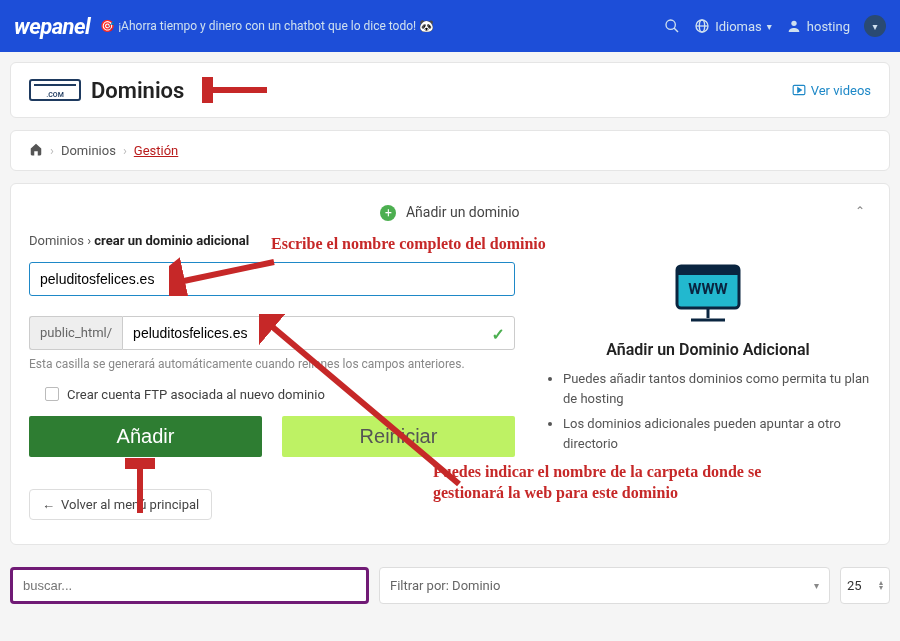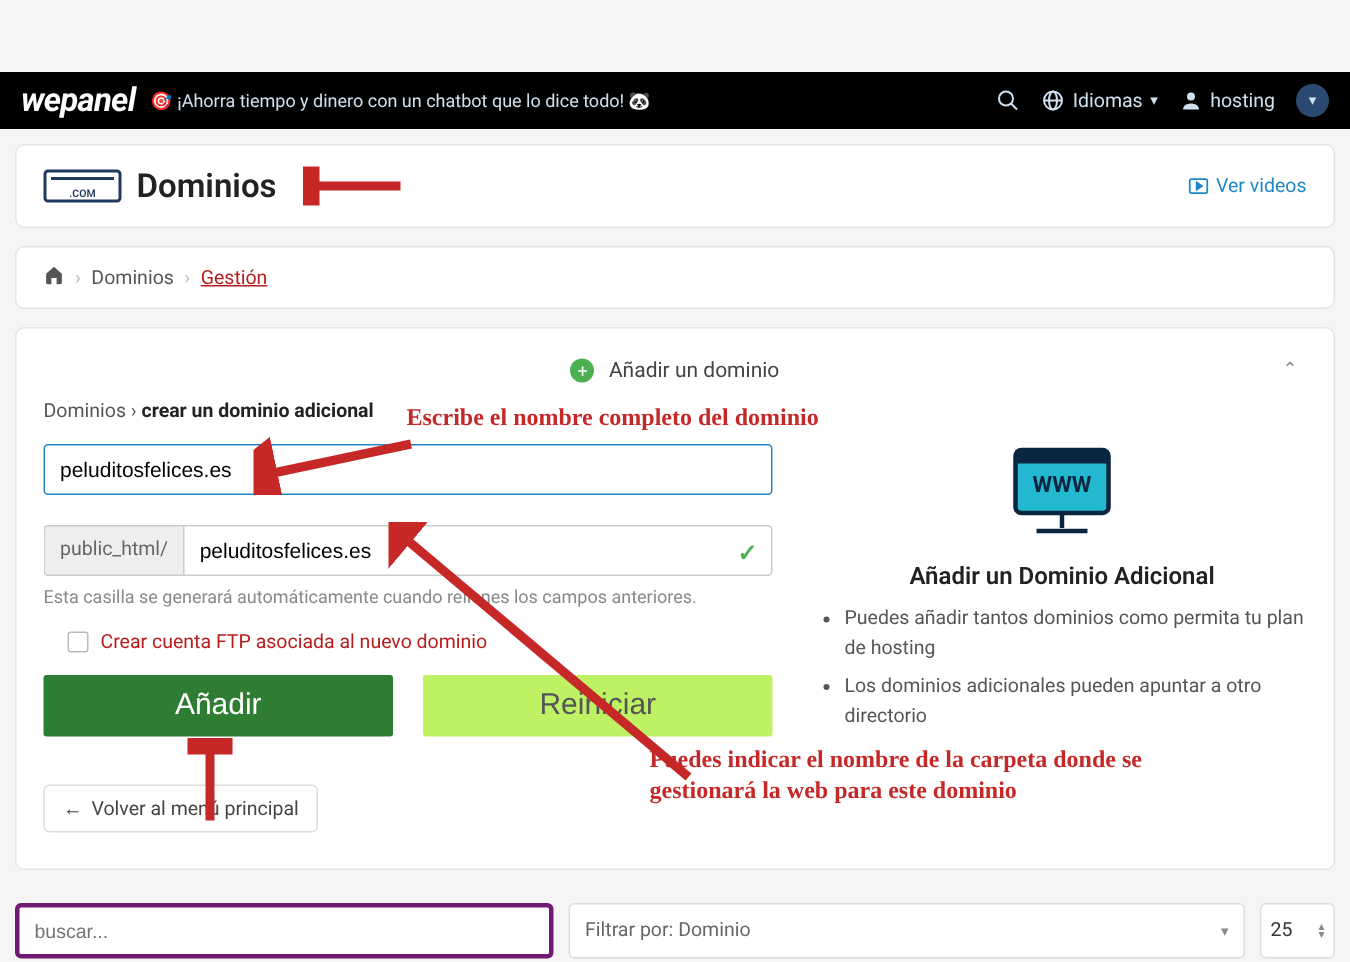--- a/index.html
+++ b/index.html
@@ -1,17 +1,17 @@
 <!DOCTYPE html>
 <html><head>
 <meta charset="utf-8">
 <style>
 * { box-sizing: border-box; margin: 0; padding: 0; }
 body { font-family: -apple-system, BlinkMacSystemFont, "Segoe UI", Roboto, sans-serif; background: #f5f5f5; color: #333; width: 900px; }
-.navbar { background: #000000; color: #fff; display: flex; align-items: center; padding: 8px 14px; height: 38px; margin-top: 48px; }
+.navbar { background: #1d4ed8; color: #fff; display: flex; align-items: center; padding: 8px 14px; height: 52px; }
 .brand { font-weight: 700; font-style: italic; font-size: 22px; letter-spacing: -0.5px; }
 .tagline { margin-left: 10px; font-size: 12px; color: #cfe0ef; }
 .nav-right { margin-left: auto; display: flex; align-items: center; gap: 14px; font-size: 13px; color: #cfe0ef; }
 .nav-icon { width: 16px; height: 16px; }
 .nav-item { display: inline-flex; align-items: center; gap: 5px; cursor: pointer; }
 .nav-dd { background: #2a4a72; border-radius: 50%; width: 22px; height: 22px; display: inline-flex; align-items: center; justify-content: center; }
 
 .container { padding: 10px; }
 .card { background: #fff; border: 1px solid #e5e5e5; border-radius: 6px; padding: 14px 18px; margin-bottom: 12px; }
 .title-row { display: flex; align-items: center; }
@@ -35,21 +35,21 @@
 .row { display:flex; gap:30px; }
 .colL { flex:1.3; }
 .colR { flex:1; }
 
 .inp { width:100%; padding:8px 10px; border:1px solid #1e88c7; border-radius:3px; font-size:14px; }
 .inp-grp { display:flex; margin-top:14px; }
 .prefix { background:#eee; border:1px solid #ccc; border-right:none; padding:8px 10px; font-size:13px; color:#666; border-radius:3px 0 0 3px; white-space:nowrap; }
 .inp2 { flex:1; padding:8px 10px; border:1px solid #ccc; border-radius:0 3px 3px 0; font-size:14px; }
 .chk-valid { position:absolute; right:10px; top:9px; color:#4caf50; font-weight:bold; }
 .helper { font-size:12px; color:#888; margin-top:6px; line-height:1.4; }
-.cb-row { display:flex; align-items:center; gap:8px; font-size:13px; color:#b91c1c; margin-top:14px;padding-left:16px; }
+.cb-row { display:flex; align-items:center; gap:8px; font-size:13px; color:#404040; margin-top:14px;padding-left:16px; }
 .cb { width:14px; height:14px; border:1px solid #bbb; border-radius:2px; }
 
 .btn-row { display:flex; gap:20px; margin-top:14px; }
 .btn { padding:9px 0; border:none; font-size:20px; border-radius:2px; cursor:pointer; width:233px; text-align:center; }
 .btn-green { background:#2e7d32; color:#fff; }
 .btn-grey { background:#bef264; color:#555; }
 
 .help-box { text-align:center; }
 .www-ic { margin:0 auto 10px; }
 .help-title { font-size:16px; font-weight:600; color:#222; margin-bottom:10px; }

